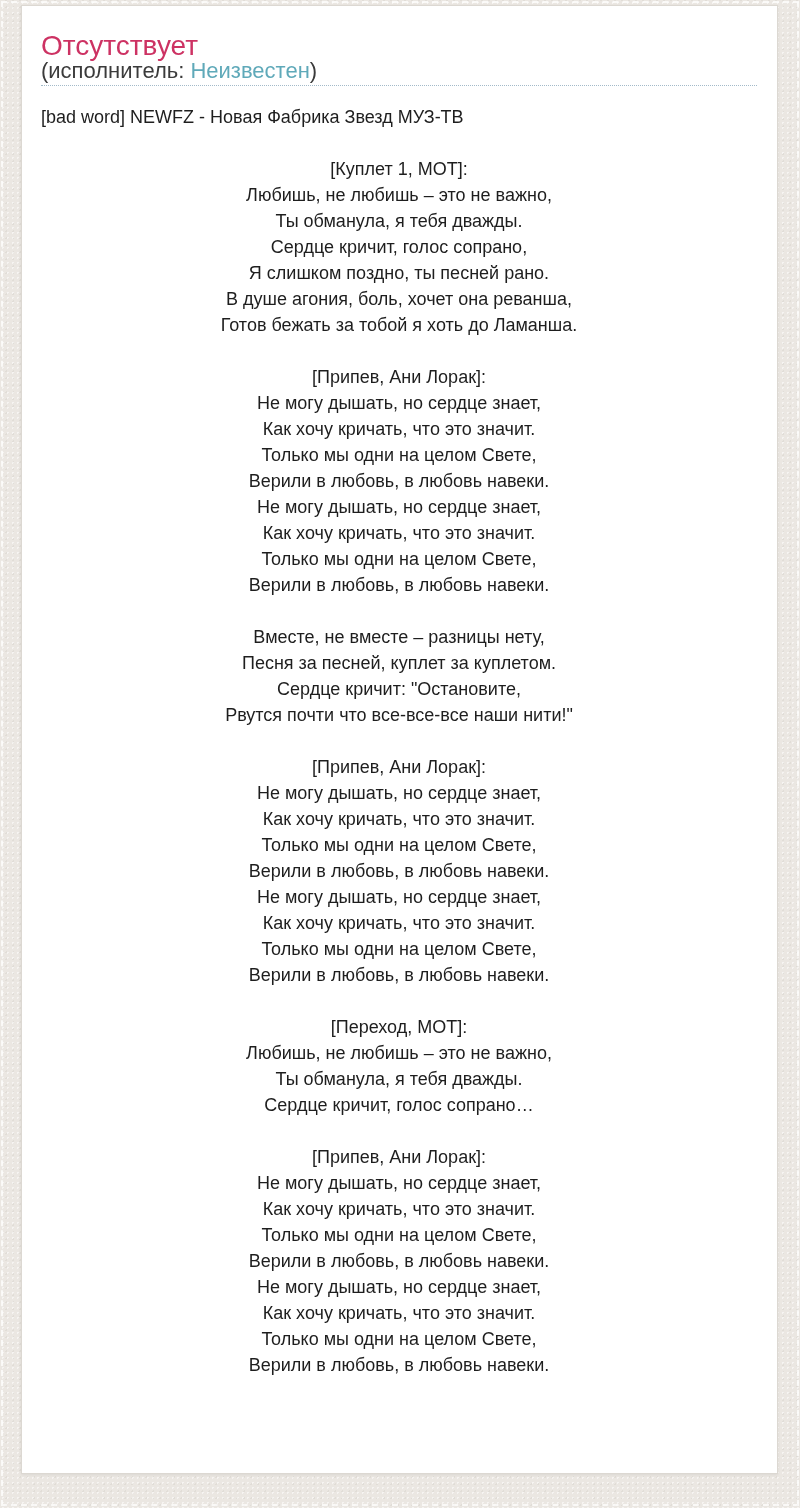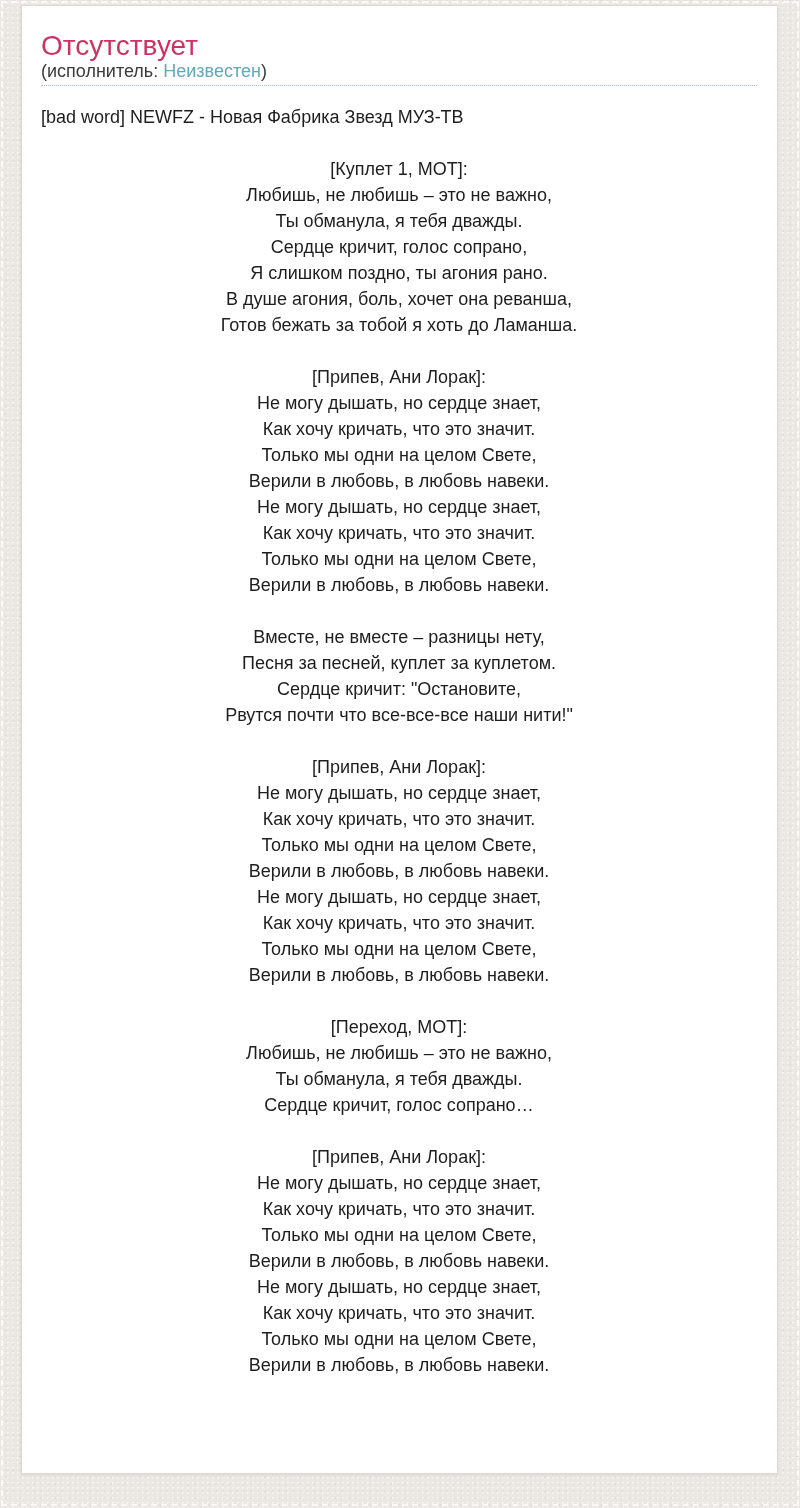--- a/index.html
+++ b/index.html
@@ -39,21 +39,21 @@
   }
   .song-title {
     margin: 0;
     font-size: 28px;
     line-height: 30px;
     font-weight: 400;
     color: var(--title, #cd3263);
   }
   .subtitle {
     margin: 0;
-    font-size: 18px;
+    font-size: 22px;
     line-height: 20px;
     color: #3b3b3b;
   }
   .artist-link {
     color: var(--artist-link, #5fa9b9);
     text-decoration: none;
     cursor: pointer;
   }
   .dotted-separator {
     margin-top: 4px;
@@ -93,21 +93,21 @@
     </div>
 
     <div class="lyrics">
       <div class="lyric-line lyrics-intro">[bad word] NEWFZ - Новая Фабрика Звезд МУЗ-ТВ</div>
       <div>
           <div class="lyrics-section">
             <div class="lyric-line">[Куплет 1, МОТ]:</div>
             <div class="lyric-line">Любишь, не любишь – это не важно,</div>
             <div class="lyric-line">Ты обманула, я тебя дважды.</div>
             <div class="lyric-line">Сердце кричит, голос сопрано,</div>
-            <div class="lyric-line">Я слишком поздно, ты агония рано.</div>
+            <div class="lyric-line">Я слишком поздно, ты песней рано.</div>
             <div class="lyric-line">В душе агония, боль, хочет она реванша,</div>
             <div class="lyric-line">Готов бежать за тобой я хоть до Ламанша.</div>
           </div>
           <div class="lyrics-section">
             <div class="lyric-line">[Припев, Ани Лорак]:</div>
             <div class="lyric-line">Не могу дышать, но сердце знает,</div>
             <div class="lyric-line">Как хочу кричать, что это значит.</div>
             <div class="lyric-line">Только мы одни на целом Свете,</div>
             <div class="lyric-line">Верили в любовь, в любовь навеки.</div>
             <div class="lyric-line">Не могу дышать, но сердце знает,</div>

